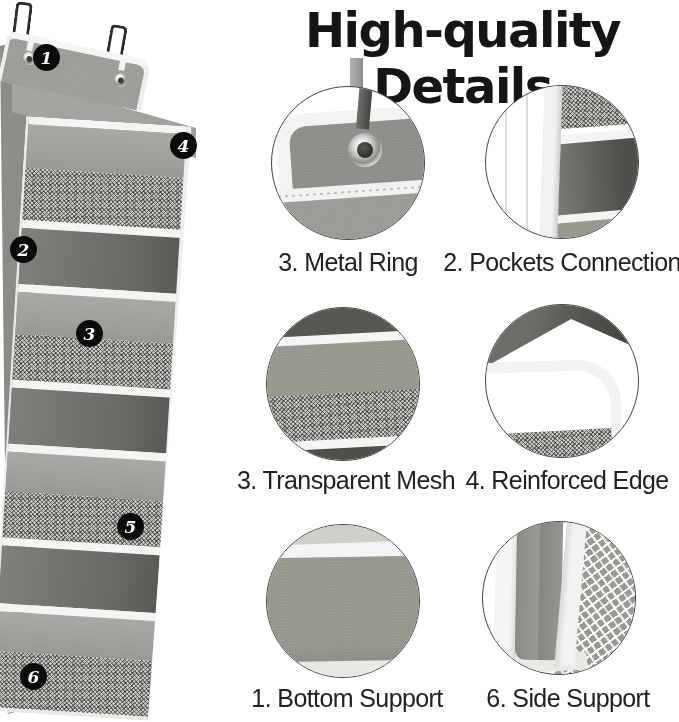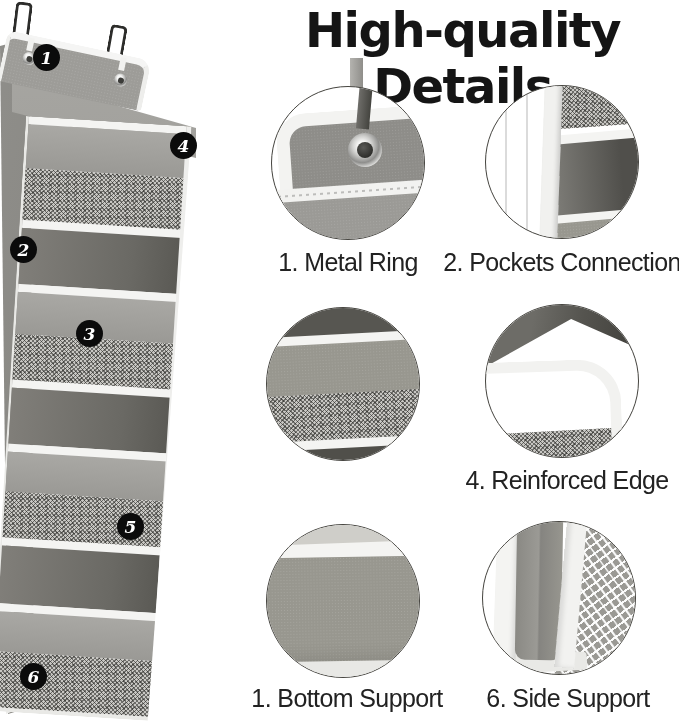--- a/index.html
+++ b/index.html
@@ -205,41 +205,42 @@
 
   <div class="strap-out"></div>
 
   <div class="pc" style="left:271px; top:86px;">
     <div class="c1-fab"></div>
     <div class="c1-strap"></div>
     <div class="c1-grom"></div>
     <div class="c1-stitch trim"></div>
     <div class="c1-low"></div>
   </div>
-  <div class="caption" style="left:228px; top:248px;">1. Metal Ring</div>
+  <div class="caption" style="left:228px; top:248px;">3. Metal Ring</div>
 
   <div class="pc fab" style="left:485px; top:85px;">
     <div class="c2-left"></div>
     <div class="c2-mesh mesh"></div>
     <div class="c2-trim1 trim"></div>
     <div class="c2-dark"></div>
     <div class="c2-trim2 trim"></div>
     <div class="c2-low fab"></div>
     <div class="c2-vtrim"></div>
   </div>
   <div class="caption" style="left:442px; top:248px;">2. Pockets Connection</div>
 
   <div class="pc c3 fab" style="left:266px; top:307px;">
     <div class="c3-top"></div>
     <div class="c3-t1 trim"></div>
     <div class="c3-fab fab"></div>
     <div class="c3-mesh mesh"></div>
     <div class="c3-t2 trim"></div>
     <div class="c3-bot"></div>
   </div>
+  <div class="caption" style="left:226px; top:466px;">3. Transparent Mesh</div>
 
   <div class="pc fab" style="left:485px; top:304px;">
     <div class="c4-dark"></div>
     <div class="c4-mesh mesh"></div>
     <div class="c4-corner"></div>
   </div>
   <div class="caption" style="left:447px; top:466px;">4. Reinforced Edge</div>
 
   <div class="pc fab" style="left:266px; top:524px;">
     <div class="c5-sliver"></div>

